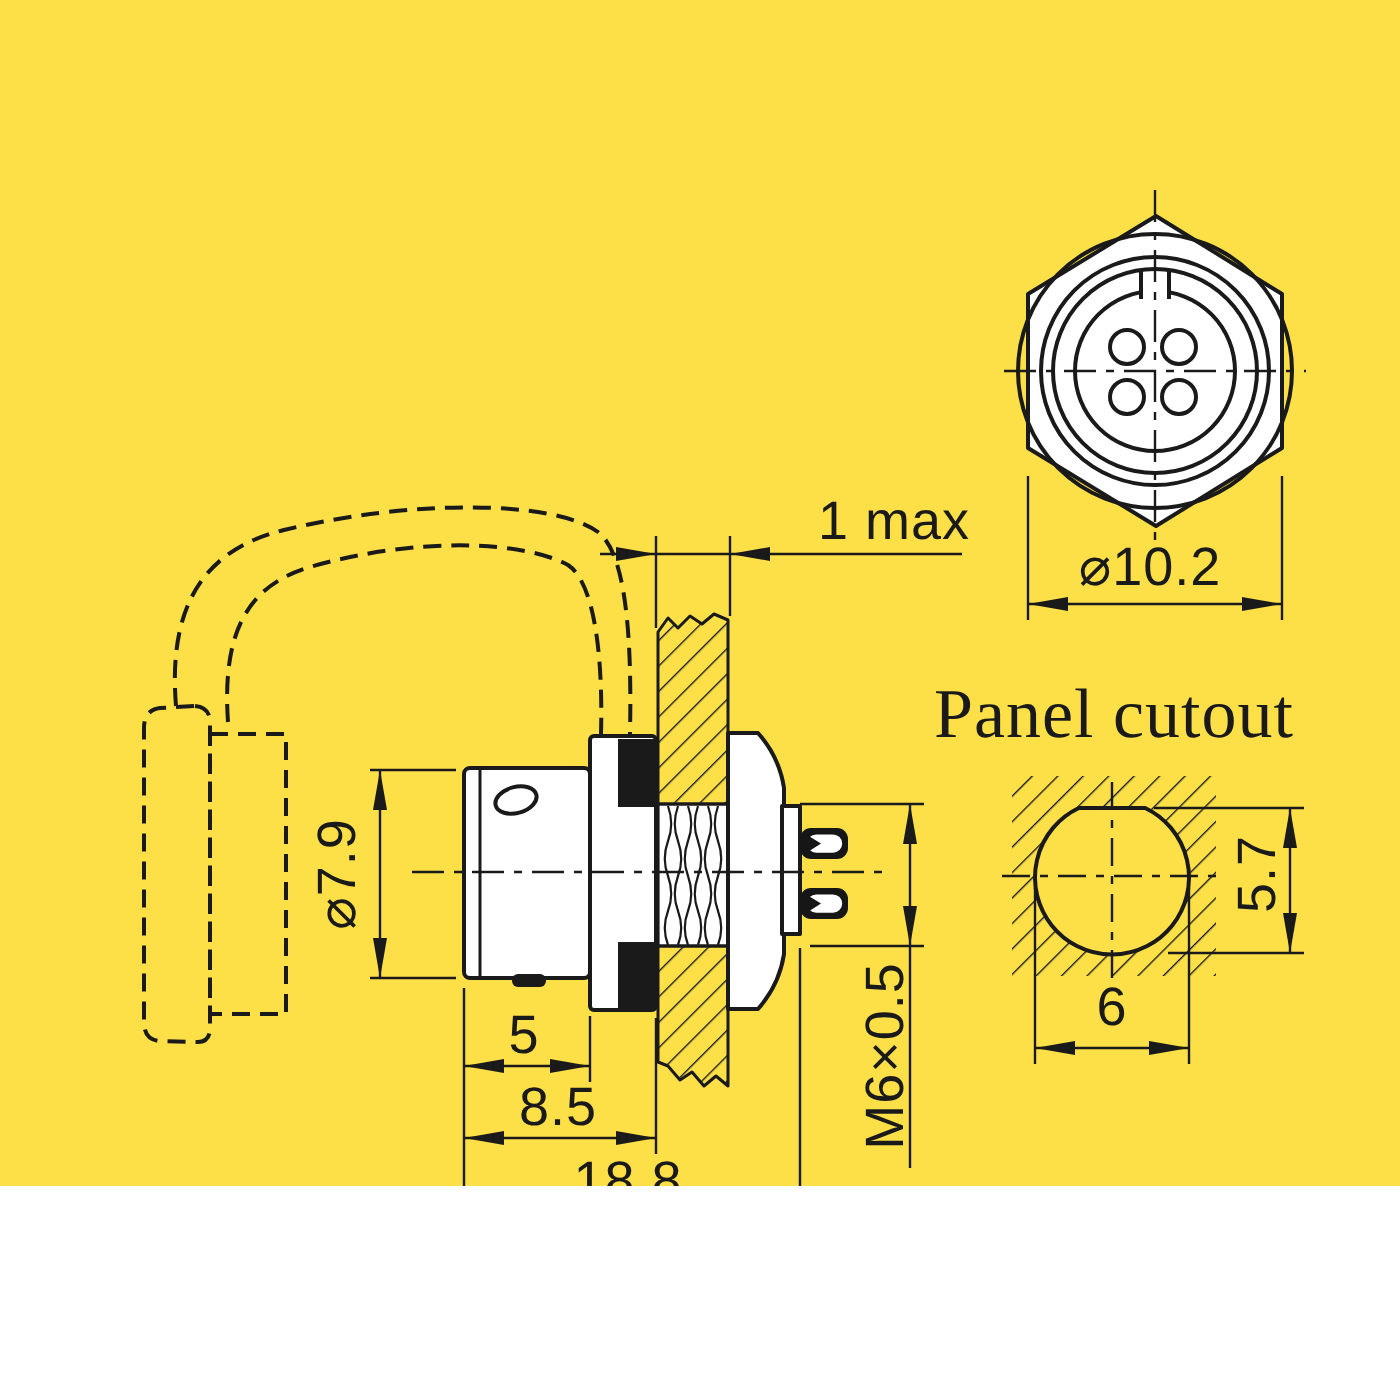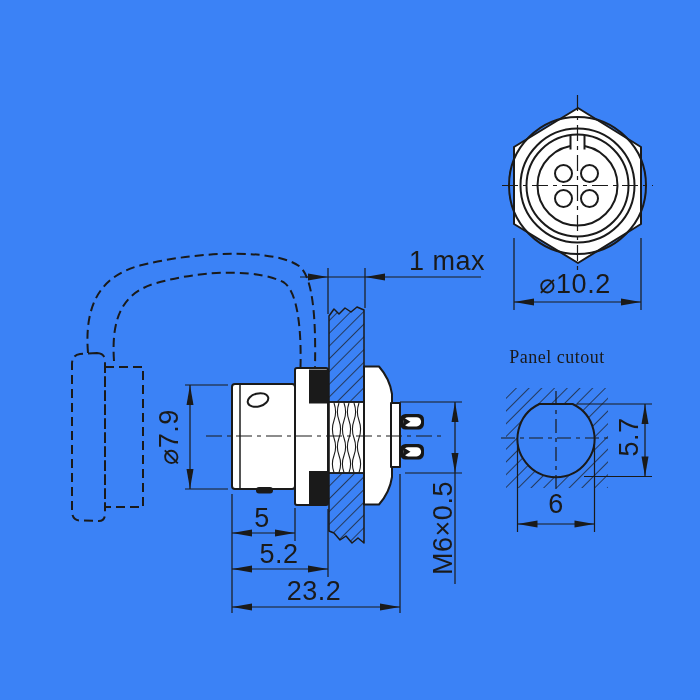--- a/index.html
+++ b/index.html
@@ -1,38 +1,38 @@
 <!DOCTYPE html>
 <html><head>
 <meta charset="utf-8">
 <style>
   html,body{margin:0;padding:0;}
   .page{
     position:relative;
-    width:700px;height:700px;
-    background:#3b82f6;
+    width:700px;height:593px;
+    background:#fde047;
     font-family:"Liberation Sans", sans-serif;
     overflow:hidden;
   }
   .drawing-svg{position:absolute;left:0;top:0;}
   .dim-label{
     position:absolute;
     transform:translate(-50%,-50%);
     font-size:27px;
     color:#1a1a1a;
     white-space:nowrap;
     letter-spacing:0.5px;
     line-height:1;
   }
   .dim-label.rot{
     transform:translate(-50%,-50%) rotate(-90deg);
   }
   .serif-label{
     font-family:"Liberation Serif", serif;
-    font-size:18px;
+    font-size:35px;
     letter-spacing:0.5px;
   }
 </style>
 </head>
 <body>
 
 <div class="page">
 
   <svg class="drawing-svg" width="700" height="700" viewBox="0 0 700 700">
     <defs>
@@ -190,23 +190,23 @@
   </svg>
 
   <span class="dim-label" style="left:575px;top:284px">⌀10.2</span>
 
   <span class="dim-label" style="left:447px;top:261px">1 max</span>
 
   <span class="dim-label rot" style="left:169px;top:437px">⌀7.9</span>
 
   <span class="dim-label" style="left:262px;top:518px">5</span>
 
-  <span class="dim-label" style="left:279px;top:554px">5.2</span>
-
-  <span class="dim-label" style="left:314px;top:591px">23.2</span>
+  <span class="dim-label" style="left:279px;top:554px">8.5</span>
+
+  <span class="dim-label" style="left:314px;top:591px">18.8</span>
 
   <span class="dim-label rot" style="left:443px;top:528px">M6×0.5</span>
 
   <span class="dim-label serif-label" style="left:557px;top:357px">Panel cutout</span>
 
   <span class="dim-label" style="left:556px;top:504px">6</span>
 
   <span class="dim-label rot" style="left:629px;top:437px">5.7</span>
 
 </div>

